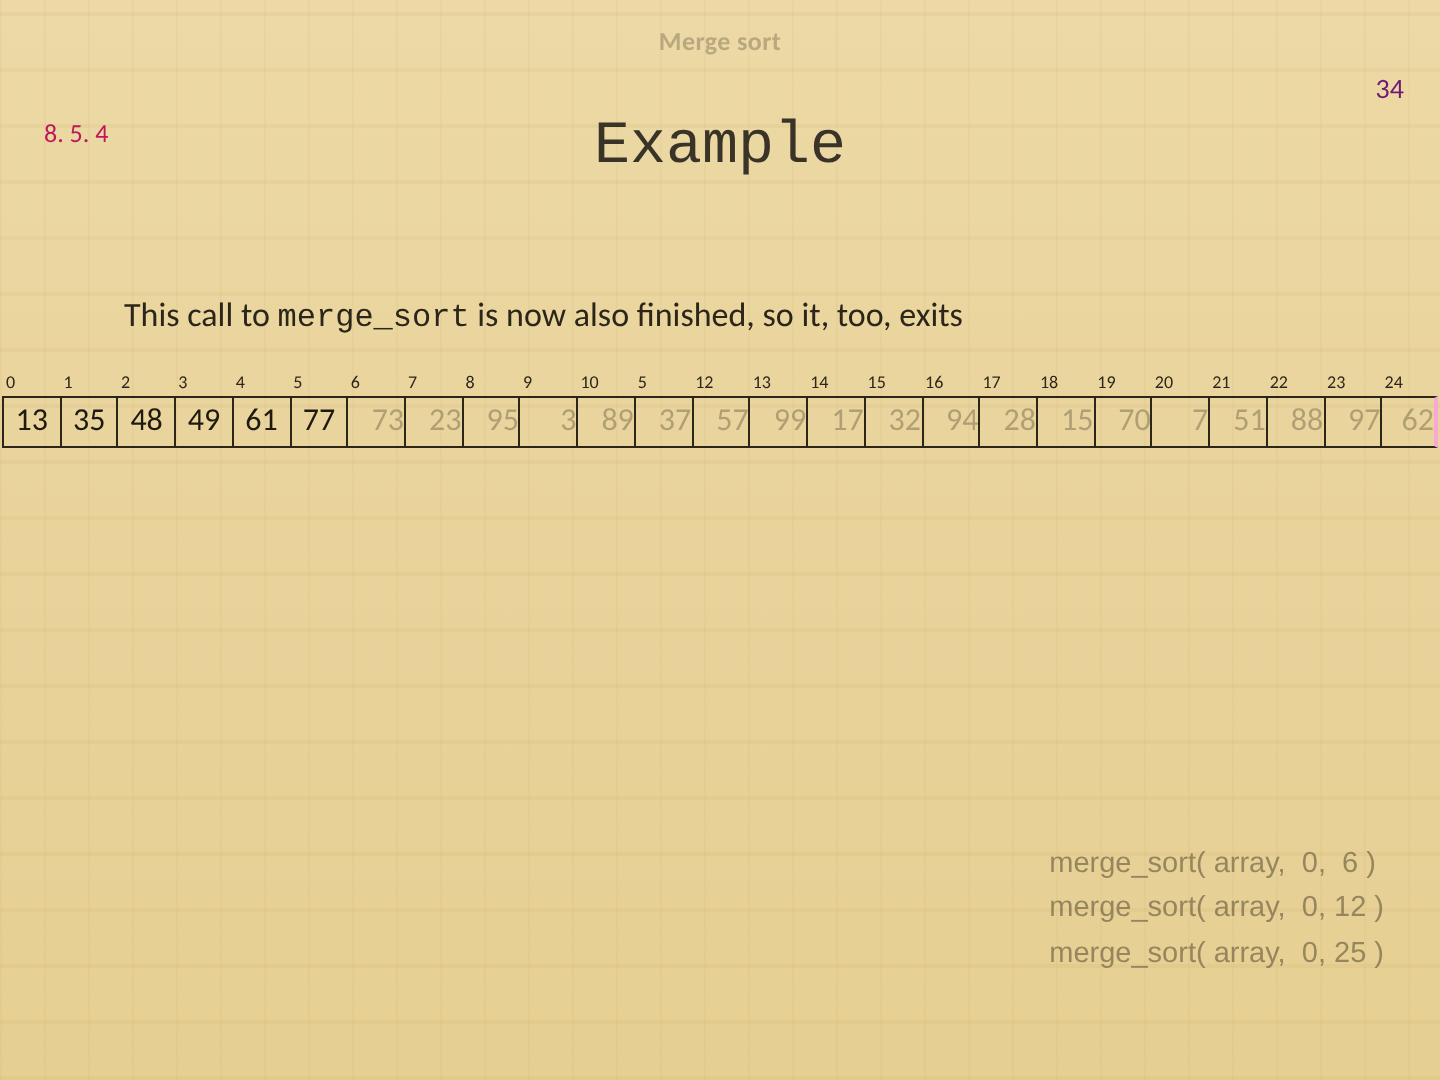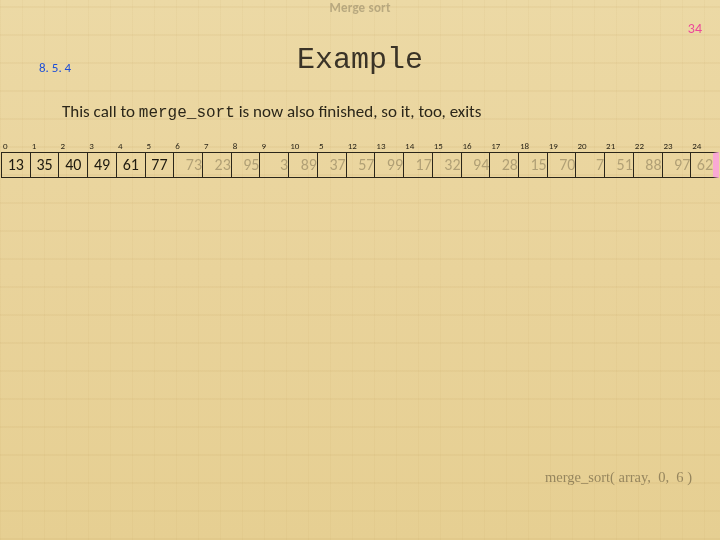--- a/index.html
+++ b/index.html
@@ -11,46 +11,46 @@
       repeating-linear-gradient(90deg, rgba(180,140,70,0.06) 0 1px, transparent 1px 22px),
       linear-gradient(180deg, #ecd9a5 0%, #e9d39b 50%, #e6cf92 100%);
     color: #3a3327;
     position: relative;
   }
   .header-title {
     text-align: center;
     font-size: 13px;
     font-weight: 700;
     color: rgba(90,80,60,0.35);
-    padding-top: 0;
+    padding-top: 14px;
     letter-spacing: 0.2px;
   }
   .slide-number {
     position: absolute;
-    top: 20px;
+    top: 36px;
     right: 18px;
     font-size: 14px;
-    color: #ec4899;
+    color: #701a75;
   }
   .section-number {
     position: absolute;
     top: 60px;
-    left: 39px;
+    left: 22px;
     font-size: 13px;
-    color: #1d4ed8;
+    color: #be185d;
   }
   .main-title {
     text-align: center;
     font-size: 30px;
     font-family: Liberation Mono, monospace;
     color: #3a3327;
     margin-top: 28px;
   }
   .body-text {
-    margin: 24px 0 0 62px;
+    margin: 56px 0 0 62px;
     font-size: 17px;
     color: #2b2619;
   }
   .body-text .mono {
     font-family: "Courier New", monospace;
     font-size: 16px;
   }
   .array-wrap {
     margin-top: 18px;
     width: 100%;
@@ -70,28 +70,28 @@
   }
   .cells div {
     border: 1px solid #2b2619;
     border-right: none;
     height: 26px;
     line-height: 24px;
     text-align: center;
     font-size: 16px;
     font-family: Calibri, Arial, sans-serif;
   }
-  .cells div:last-child { border-right: 6px solid #f9a8d4; }
+  .cells div:last-child { border-right: 2px solid #f9a8d4; }
   .cells div.active { color: #1e1a10; }
   .cells div.inactive { color: rgba(70,60,40,0.35); text-align: right; }
   .calls {
     position: absolute;
     right: 28px;
     bottom: 52px;
-    font-family: Liberation Serif, serif;
+    font-family: Liberation Sans, sans-serif;
     font-size: 14.5px;
     color: rgba(70,60,40,0.5);
     line-height: 1.55;
     text-align: left;
   }
   .calls .row { white-space: pre; }
 </style>
 </head>
 <body>
 
@@ -128,21 +128,21 @@
       <div>19</div>
       <div>20</div>
       <div>21</div>
       <div>22</div>
       <div>23</div>
       <div>24</div>
     </div>
   <div class="cells" id="cells">
       <div class="active">13</div>
       <div class="active">35</div>
-      <div class="active">40</div>
+      <div class="active">48</div>
       <div class="active">49</div>
       <div class="active">61</div>
       <div class="active">77</div>
       <div class="inactive">73</div>
       <div class="inactive">23</div>
       <div class="inactive">95</div>
       <div class="inactive">3</div>
       <div class="inactive">89</div>
       <div class="inactive">37</div>
       <div class="inactive">57</div>
@@ -156,13 +156,15 @@
       <div class="inactive">7</div>
       <div class="inactive">51</div>
       <div class="inactive">88</div>
       <div class="inactive">97</div>
       <div class="inactive">62</div>
     </div>
 </div>
 
 <div class="calls">
   <div class="row">merge_sort( array,  0,  6 )</div>
+  <div class="row">merge_sort( array,  0, 12 )</div>
+  <div class="row">merge_sort( array,  0, 25 )</div>
 </div>
 
 </body></html>

